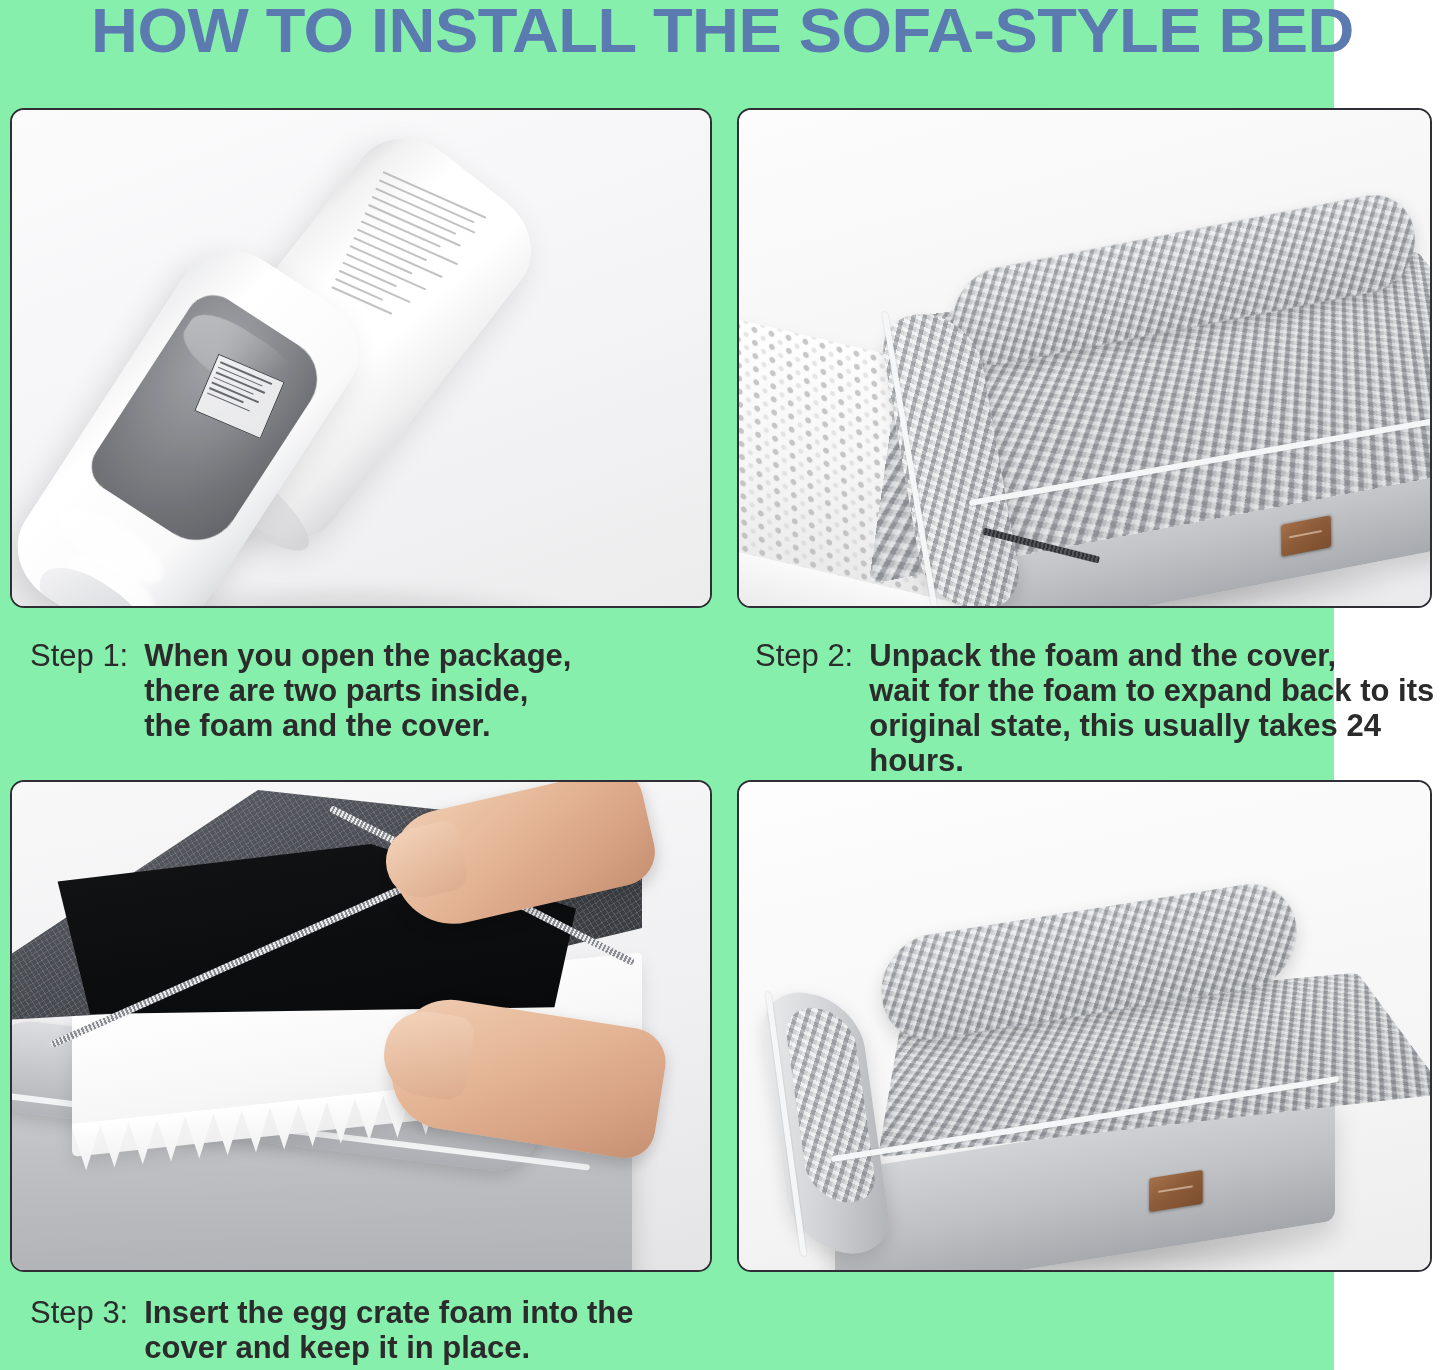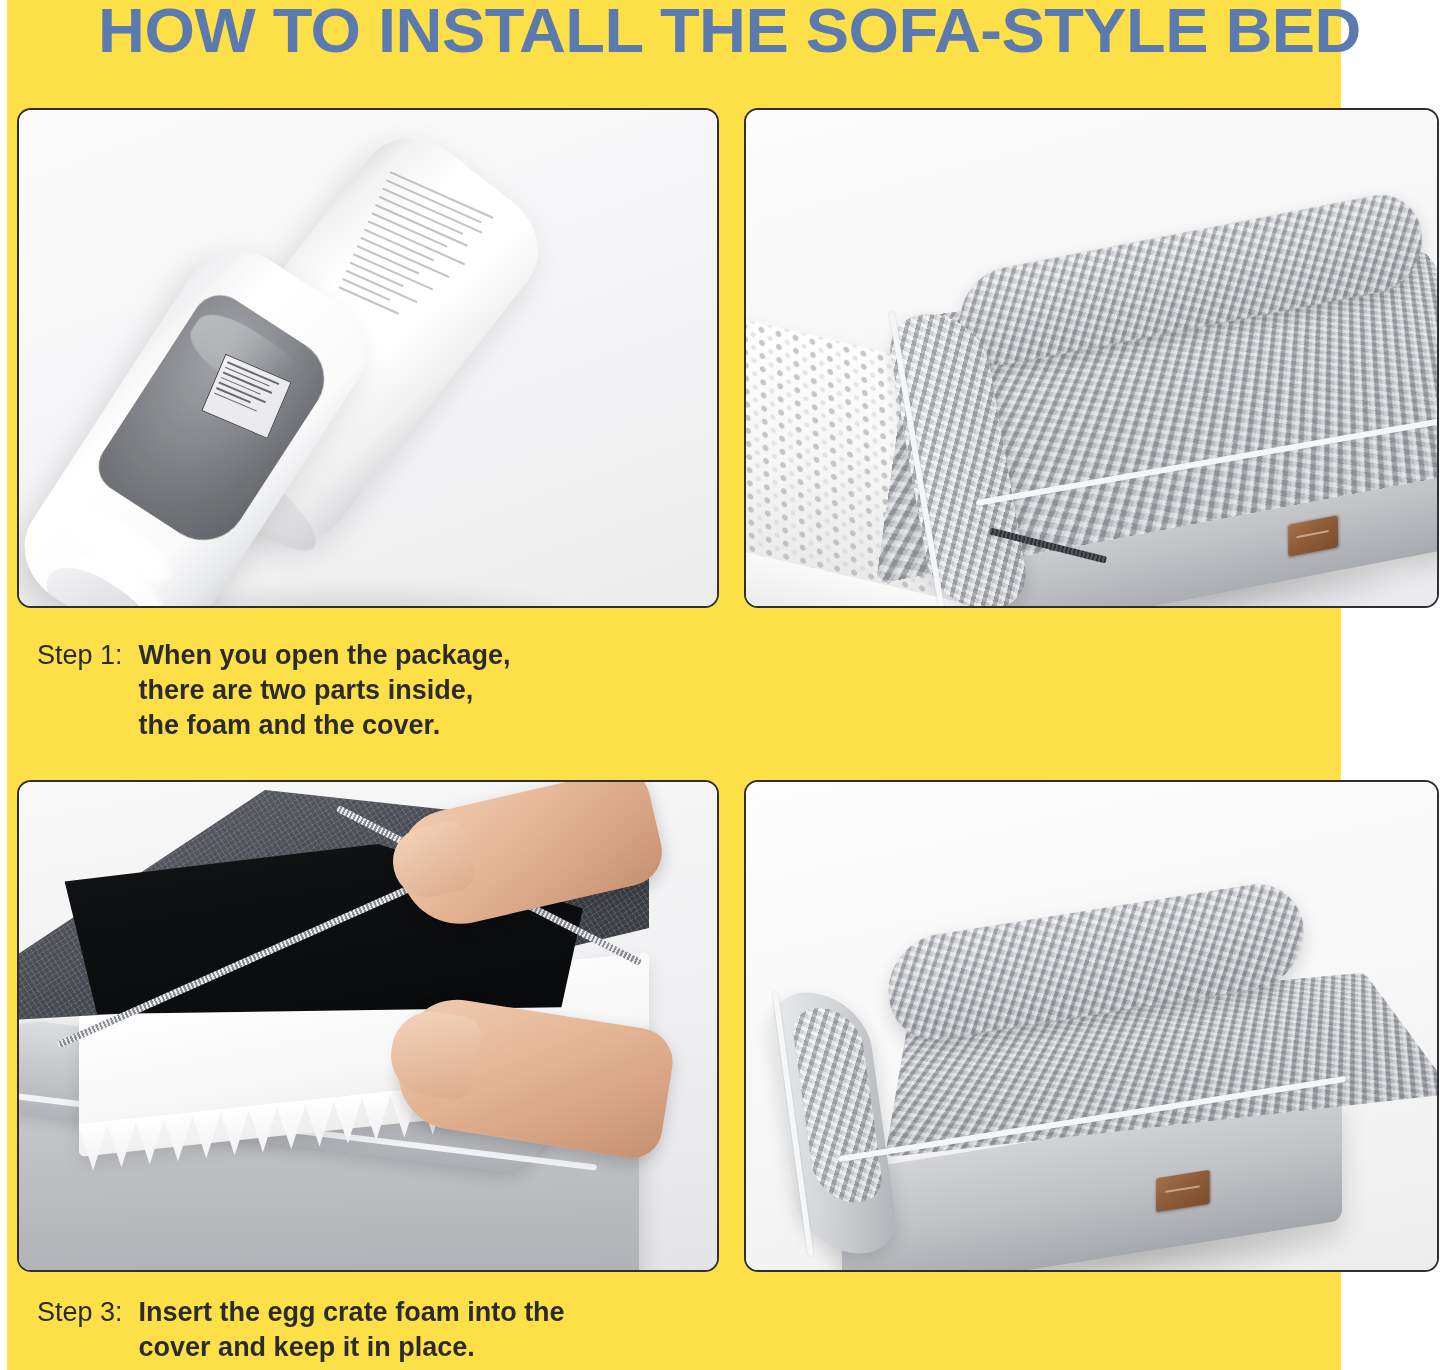--- a/index.html
+++ b/index.html
@@ -10,22 +10,21 @@
     height: 1370px;
     background: #ffffff;
     font-family: "Liberation Sans", "DejaVu Sans", sans-serif;
     overflow: hidden;
   }
 
   .page {
     position: relative;
     width: 1334px;
     height: 1370px;
-    background: #fde047;
-    margin-left: 7px;
+    background: #86efac;
   }
 
   
   .title {
     position: absolute;
     left: 0; top: -4px;
     width: 1445px;
     text-align: center;
     font-family: "Liberation Sans Narrow", "Liberation Sans", sans-serif;
     font-size: 63px;
@@ -52,21 +51,21 @@
   .p4 { left: 737px; top: 780px; width: 695px; height: 492px; }
 
   .photo { position: absolute; inset: 0; overflow: hidden; }
 
   
   .caption {
     position: absolute;
     display: flex;
     align-items: flex-start;
     color: #2b2b2b;
-    font-size: 27px;
+    font-size: 31px;
     line-height: 35px;
     font-family: "Liberation Sans", "DejaVu Sans", sans-serif;
   }
   .caption .step-label {
     flex: 0 0 auto;
     white-space: nowrap;
     padding-right: 16px;
   }
   .caption .step-text { flex: 1 1 auto; white-space: pre-line; font-weight: bold; }
 
@@ -567,20 +566,26 @@
     </div>
   </div>
 
   <div class="caption c1">
     <span class="step-label">Step 1:</span>
     <span class="step-text">When you open the package,
 there are two parts inside,
 the foam and the cover.</span>
   </div>
 
+  <div class="caption c2">
+    <span class="step-label">Step 2:</span>
+    <span class="step-text">Unpack the foam and the cover,
+wait for the foam to expand back to its
+original state, this usually takes 24 hours.</span>
+  </div>
 
   <div class="caption c3">
     <span class="step-label">Step 3:</span>
     <span class="step-text">Insert the egg crate foam into the
 cover and keep it in place.</span>
   </div>
 
 
 </div>
 

